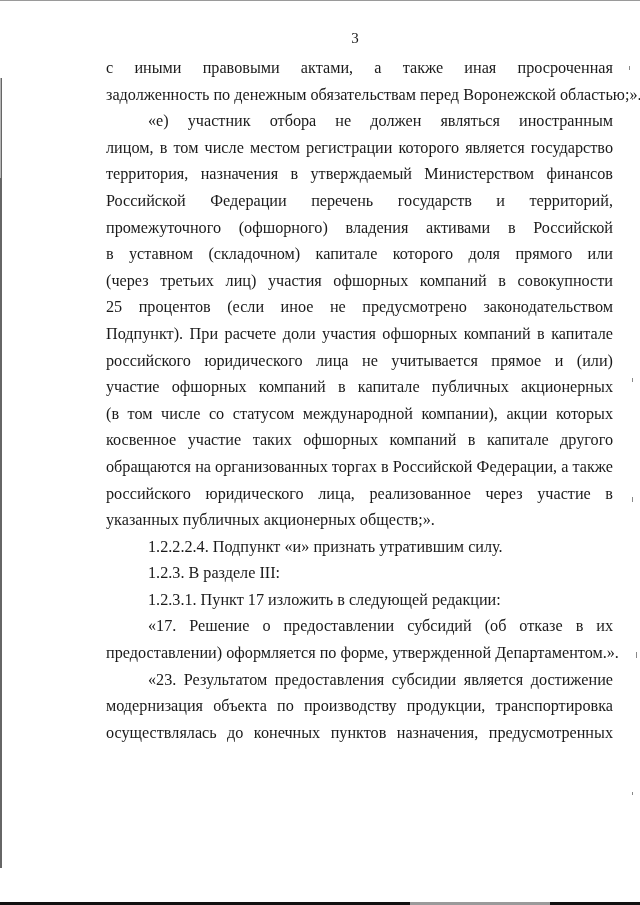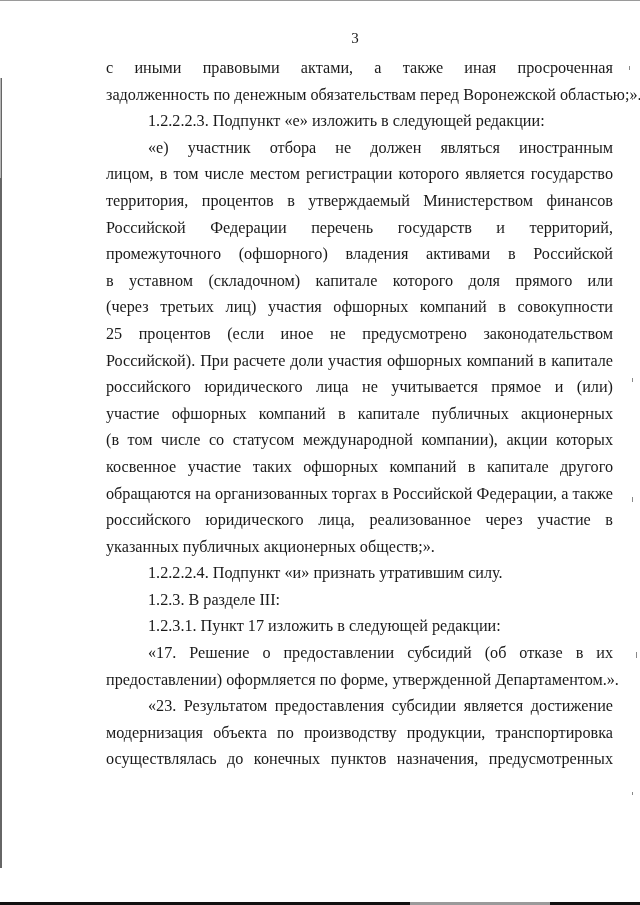--- a/index.html
+++ b/index.html
@@ -39,30 +39,29 @@
 <div class="mark" style="left:632px;top:378px;height:4px;"></div>
 <div class="mark" style="left:632px;top:497px;height:5px;"></div>
 <div class="mark" style="left:636px;top:652px;height:6px;"></div>
 <div class="mark" style="left:632px;top:792px;height:3px;"></div>
 
 <div class="page-number">3</div>
 
 <div class="text" id="text">
     <span class="line justify">с иными правовыми актами, а также иная просроченная (неурегулированная)</span>
     <span class="line">задолженность по денежным обязательствам перед Воронежской областью;».</span>
-    <span class="line indent">1.2.2.2.3. Подпункт «е» изложить в следующей редакции:</span>
     <span class="line indent justify">«е) участник отбора не должен являться иностранным юридическим</span>
     <span class="line justify">лицом, в том числе местом регистрации которого является государство или</span>
-    <span class="line justify">территория, процентов в утверждаемый Министерством финансов</span>
+    <span class="line justify">территория, назначения в утверждаемый Министерством финансов</span>
     <span class="line justify">Российской Федерации перечень государств и территорий, используемых для</span>
     <span class="line justify">промежуточного (офшорного) владения активами в Российской Федерации</span>
     <span class="line justify">в уставном (складочном) капитале которого доля прямого или косвенного</span>
     <span class="line justify">(через третьих лиц) участия офшорных компаний в совокупности превышает</span>
     <span class="line justify">25 процентов (если иное не предусмотрено законодательством Российской</span>
-    <span class="line justify">Российской). При расчете доли участия офшорных компаний в капитале</span>
+    <span class="line justify">Подпункт). При расчете доли участия офшорных компаний в капитале</span>
     <span class="line justify">российского юридического лица не учитывается прямое и (или) косвенное</span>
     <span class="line justify">участие офшорных компаний в капитале публичных акционерных обществ</span>
     <span class="line justify">(в том числе со статусом международной компании), акции которых</span>
     <span class="line justify">косвенное участие таких офшорных компаний в капитале другого</span>
     <span class="line justify">обращаются на организованных торгах в Российской Федерации, а также</span>
     <span class="line justify">российского юридического лица, реализованное через участие в капитале</span>
     <span class="line">указанных публичных акционерных обществ;».</span>
     <span class="line indent">1.2.2.2.4. Подпункт «и» признать утратившим силу.</span>
     <span class="line indent">1.2.3. В разделе III:</span>
     <span class="line indent">1.2.3.1. Пункт 17 изложить в следующей редакции:</span>

